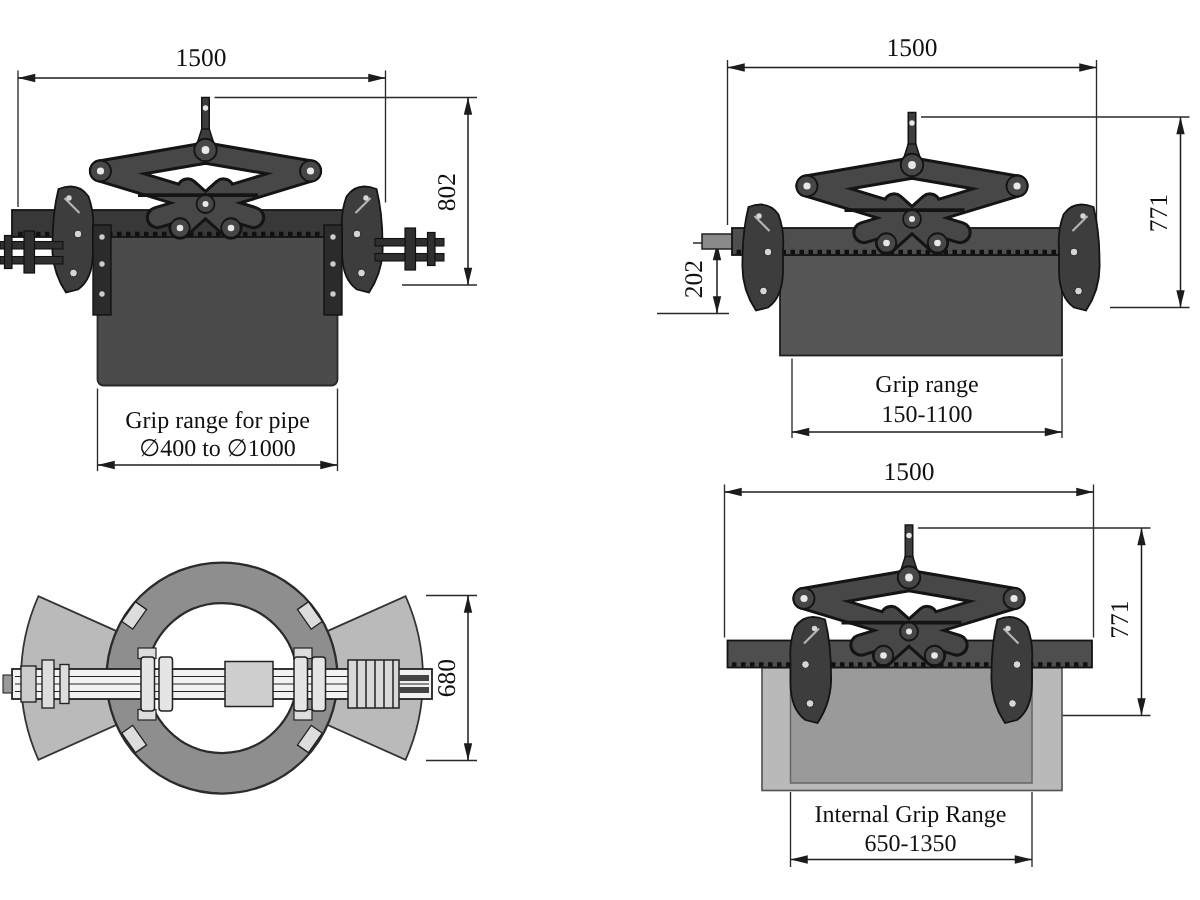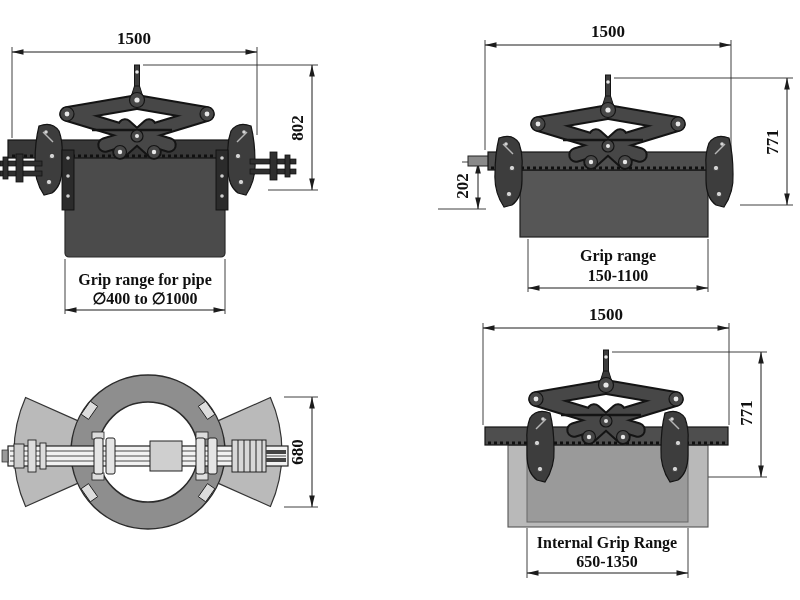--- a/index.html
+++ b/index.html
@@ -1,17 +1,17 @@
 <!DOCTYPE html>
 <html><head>
 <meta charset="utf-8">
 <style>
   html,body{margin:0;padding:0;background:#fff;}
   #stage{position:relative;width:796px;height:600px;background:#fff;overflow:hidden;
-         font-family:"Liberation Serif", serif;font-weight:bold;}
+         font-family:"Liberation Serif", serif;}
   svg{display:block}
   .dim-line{stroke:#1c1c1c;stroke-width:1;fill:none;}
   .ext-line{stroke:#2a2a2a;stroke-width:0.9;fill:none;}
   .dim-text{font-family:"Liberation Serif", serif;font-size:17px;fill:#101010;}
   .lbl-text{font-family:"Liberation Serif", serif;font-size:16px;fill:#101010;}
 </style>
 </head>
 <body>
 
 <div id="stage">

